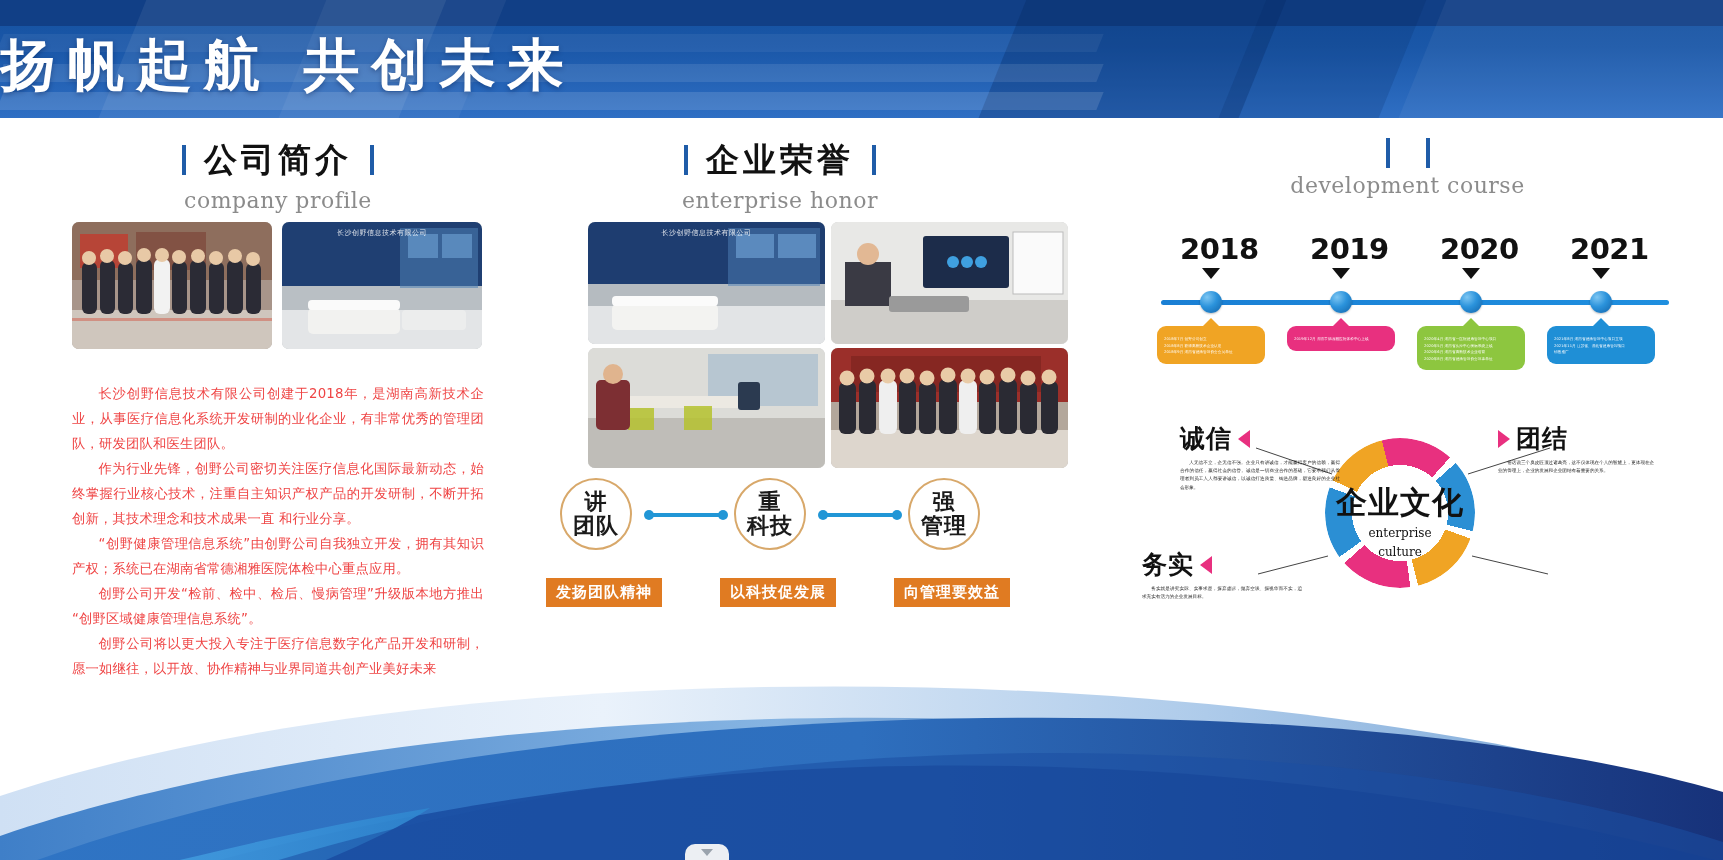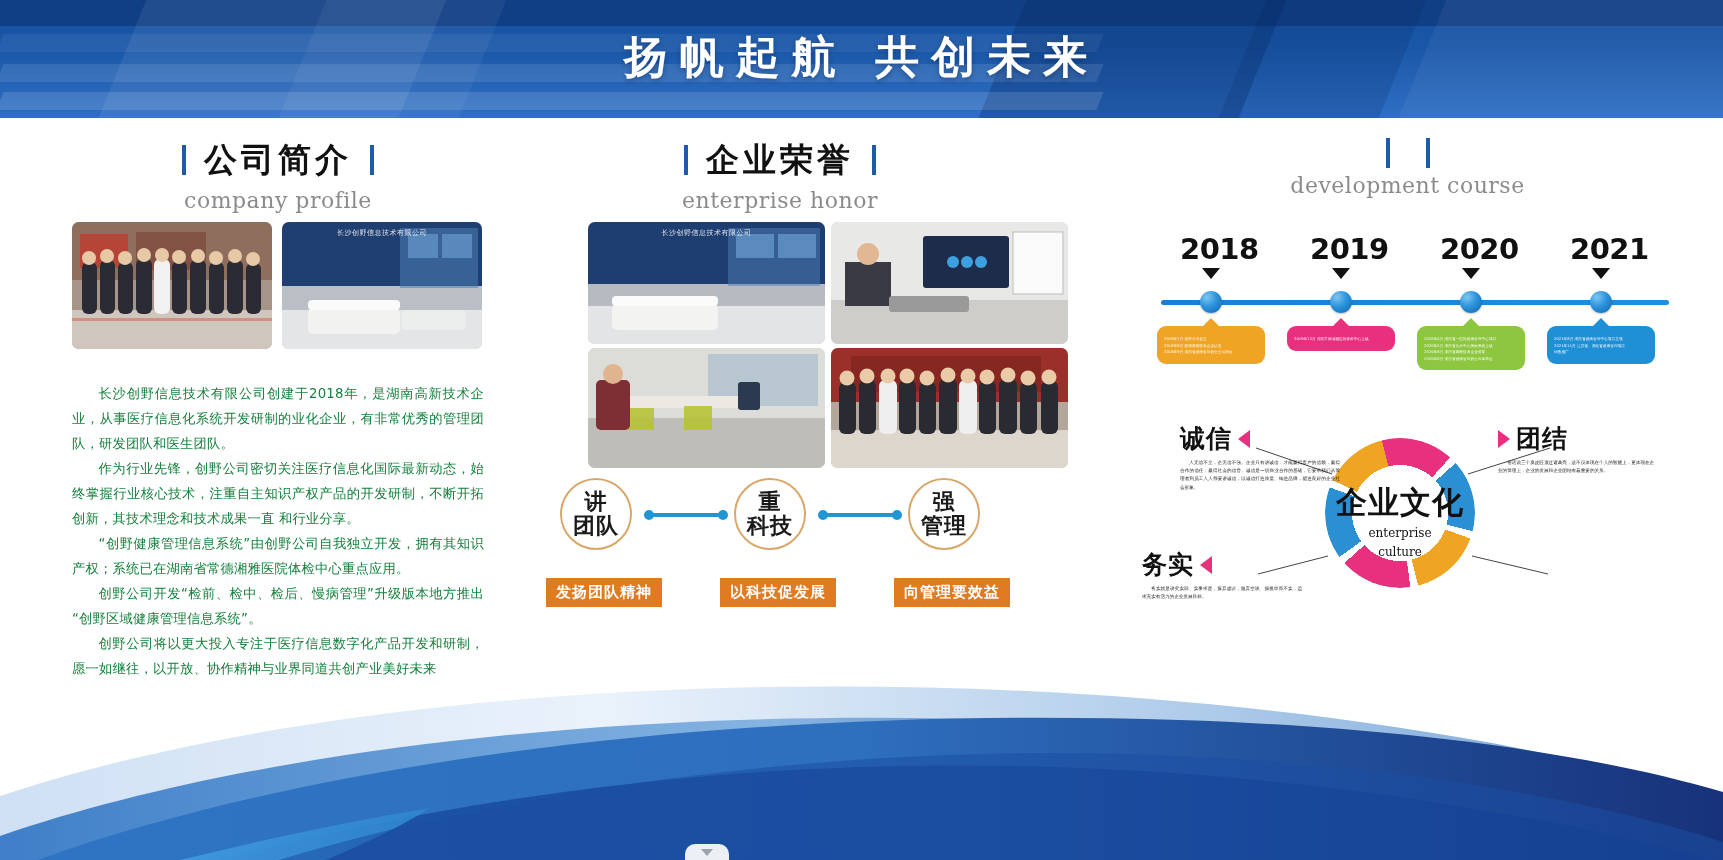--- a/index.html
+++ b/index.html
@@ -56,22 +56,22 @@
     color:#fff; font-size:38px; font-weight:700; letter-spacing:12px;
     font-family:"DejaVu Serif","Liberation Serif",serif;
     text-shadow:0 1px 2px rgba(0,0,0,.25);
   }
   #logo .en{
     position:absolute; left:14px; top:84px; width:150px; text-align:center;
     color:#e8f0ff; font-size:13px; letter-spacing:2.5px; font-weight:600;
   }
 
   #main-title{
-    position:absolute; left:0; top:28px; width:1723px; text-align:center;
-    color:#ffffff; font-size:44px; font-weight:800; letter-spacing:12px;
+    position:absolute; left:0; top:28px; width:1723px; 
+    color:#ffffff; font-size:56px; font-weight:800; letter-spacing:12px;
     font-family:"DejaVu Sans","Liberation Sans",sans-serif;
     text-shadow:0 2px 5px rgba(0,20,60,.35);
   }
 
   
   #canvas{ position:absolute; left:0; top:118px; width:1413px; height:742px; background:#fff; }
 
   
   .sec-head{ position:absolute; text-align:center; }
   .sec-head .cn{
@@ -92,21 +92,21 @@
   .photo{ position:absolute; border-radius:7px; overflow:hidden; background:#ccc; }
   .photo .lbl{
     position:absolute; left:0; right:0; top:6px; text-align:center;
     color:rgba(255,255,255,.85); font-size:7px; letter-spacing:.5px;
   }
 
   
   #profile-text{
     position:absolute; left:72px; top:263px; width:412px;
     font-family:"DejaVu Sans","Liberation Sans",sans-serif;
-    font-size:13.3px; line-height:25px; color:#15803d; text-align:justify;
+    font-size:13.3px; line-height:25px; color:#ef4444; text-align:justify;
     letter-spacing:.2px;
   }
   #profile-text p{ text-indent:2em; margin-bottom:0; }
 
   
   #values{ position:absolute; left:560px; top:360px; width:420px; height:130px; }
   .vcircle{
     position:absolute; width:72px; height:72px; border-radius:50%;
     border:2px solid #d8a86a; background:#fff;
     display:flex; align-items:center; justify-content:center; text-align:center;

